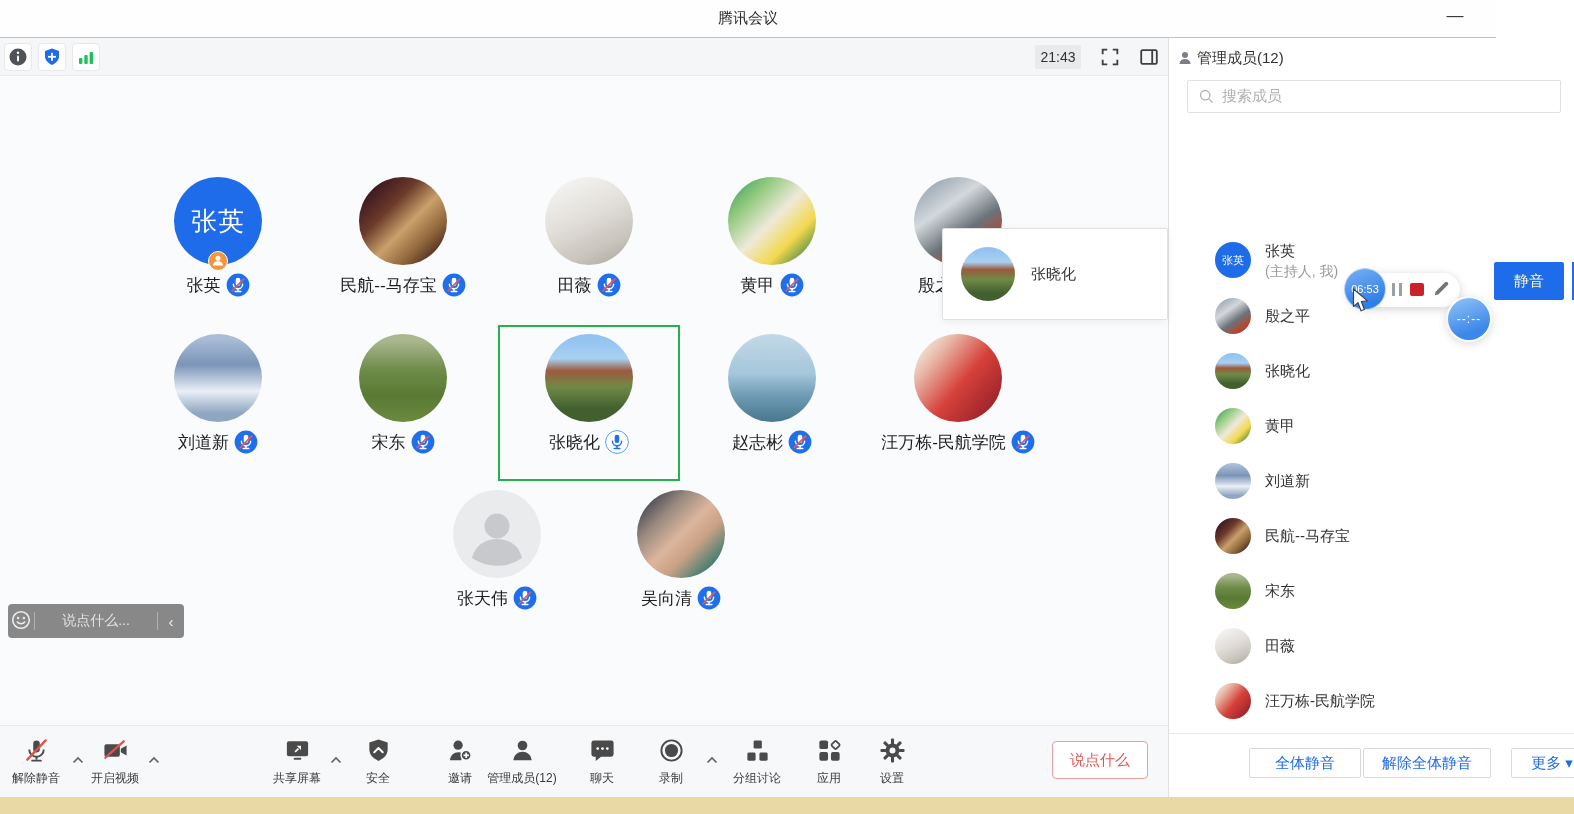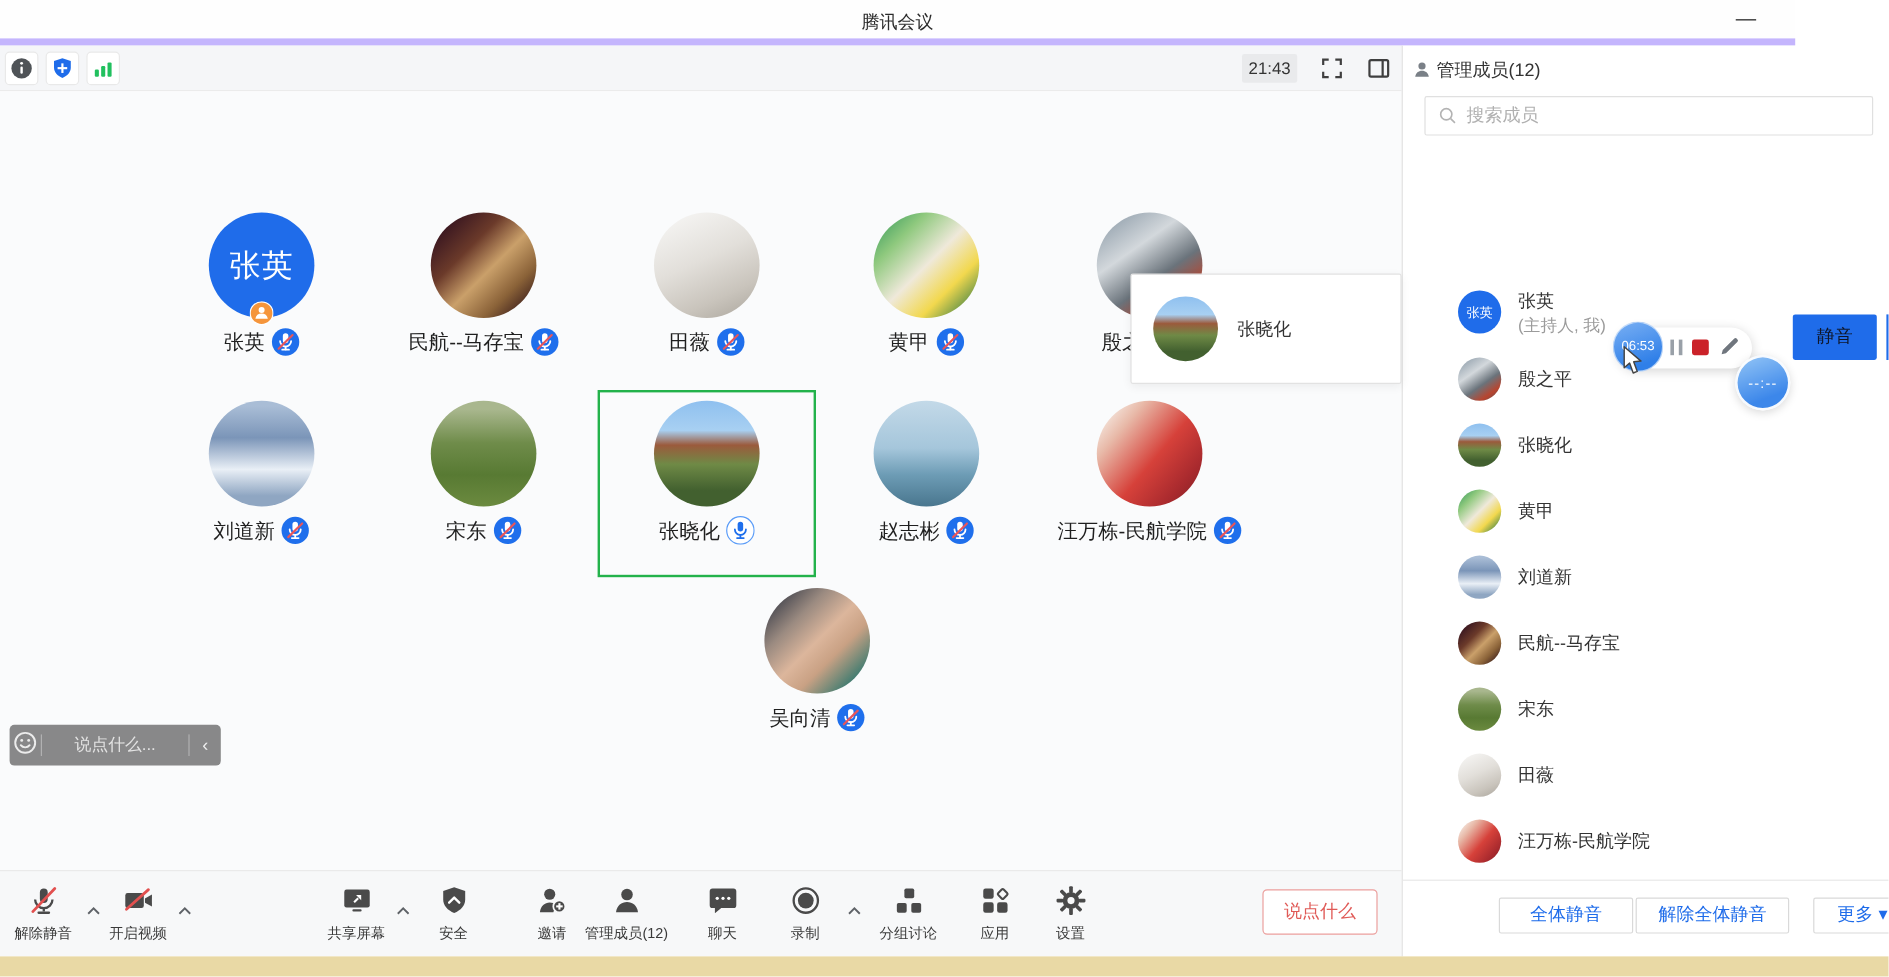--- a/index.html
+++ b/index.html
@@ -1,21 +1,21 @@
 <!DOCTYPE html>
 <html><head>
 <meta charset="utf-8">
 <style>
   * { margin:0; padding:0; box-sizing:border-box; }
   html,body { width:1574px; height:814px; overflow:hidden; }
   body { font-family:"Liberation Sans",sans-serif; }
   #app { position:relative; width:1574px; height:814px; background:#fff; overflow:hidden; }
 
   
-  .titlebar { position:absolute; left:0; top:0; width:1496px; height:38px; background:#fefefe; border-bottom:6px solid #c4b5fd; }
+  .titlebar { position:absolute; left:0; top:0; width:1496px; height:38px; background:#fefefe; border-bottom:1px solid #c4b5fd; }
   .win-title { position:absolute; left:0; right:0; top:9px; text-align:center; font-size:15px; color:#2b2b2b; }
   .win-min { position:absolute; right:24px; top:2px; width:34px; height:30px; text-align:center; line-height:28px; font-size:17px; color:#333; cursor:default; }
 
   
   .topstrip { position:absolute; left:0; top:38px; width:1168px; height:38px; background:#f5f6f8; border-bottom:1px solid #ebebeb; }
   .tool-chip { position:absolute; top:5px; width:28px; height:28px; background:#fff; border:1px solid #e9e9e9; border-radius:4px; display:flex; align-items:center; justify-content:center; }
   .time-box { position:absolute; left:1035px; top:7px; width:46px; height:24px; background:#e9eaec; border-radius:2px; text-align:center; line-height:24px; font-size:14px; color:#333; }
   .strip-icon { position:absolute; top:7px; width:24px; height:24px; display:flex; align-items:center; justify-content:center; }
 
   
@@ -77,33 +77,33 @@
   .end-btn { position:absolute; left:1052px; top:15px; width:96px; height:38px; background:#fff; border:1px solid #eb9f9d; border-radius:4px; color:#e05a57; font-size:15px; text-align:center; line-height:36px; }
 
   .yellowbar { position:absolute; left:0; top:797px; width:1574px; height:17px; background:#e9d9a5; }
 
   
   .sidebar { position:absolute; left:1168px; top:38px; width:406px; height:759px; background:#fff; border-left:1px solid #e0e0e0; overflow:hidden; }
   .sb-head { position:absolute; left:0; top:0; width:406px; height:42px; }
   .sb-title { position:absolute; left:28px; top:11px; font-size:15px; color:#333; }
   .sb-person { position:absolute; left:8px; top:12px; width:16px; height:16px; }
   .sb-search { position:absolute; left:18px; top:42px; width:374px; height:33px; border:1px solid #e0e0e0; border-radius:2px; background:#fff; display:flex; align-items:center; padding-left:10px; gap:7px; }
-  .sb-search input { border:none; outline:none; flex:1; font-size:15px; color:#333; font-family:Liberation Sans, sans-serif; }
+  .sb-search input { border:none; outline:none; flex:1; font-size:15px; color:#333; font-family:Liberation Serif, serif; }
   .sb-search input::placeholder { color:#b0b0b0; }
   .mlist { position:absolute; left:0; top:96px; width:406px; height:599px; overflow:hidden; }
   .mrow { position:absolute; left:0; width:406px; height:44px; }
   .mrow .mav { position:absolute; left:46px; top:50%; transform:translateY(-50%); width:36px; height:36px; border-radius:50%; overflow:hidden; }
   .mrow .mav .av-text { font-size:11px; letter-spacing:0; }
   .mrow .mname { position:absolute; left:96px; top:50%; transform:translateY(-50%); font-size:15px; color:#333; white-space:nowrap; }
   .mrow.tall { height:56px; }
   .mrow.tall .mname { top:10px; transform:none; }
   .mrow .msub { position:absolute; left:96px; top:31px; font-size:14px; color:#9b9b9b; }
   .sb-footer { position:absolute; left:0; top:695px; width:406px; height:64px; background:#fff; border-top:1px solid #e8e8e8; }
   .f-btn { position:absolute; top:14px; height:30px; background:#fff; border:1px solid #d9d9d9; border-radius:2px; color:#1f6cea; font-size:15px; text-align:center; line-height:28px; }
-  .mute-btn { position:absolute; left:325px; top:224px; width:70px; height:38px; background:#1f6cea; border-radius:2px; color:#0f172a; font-size:15px; text-align:center; line-height:38px; z-index:6; }
+  .mute-btn { position:absolute; left:325px; top:224px; width:70px; height:38px; background:#1f6cea; border-radius:2px; color:#fef9c3; font-size:15px; text-align:center; line-height:38px; z-index:6; }
   .mute-sliver { position:absolute; left:403px; top:224px; width:3px; height:38px; background:#1f6cea; z-index:6; }
 
   
   .rec-pill { position:absolute; left:1348px; top:273px; width:112px; height:34px; background:#fff; border-radius:17px; box-shadow:0 2px 10px rgba(0,0,0,.18); z-index:9; }
   .rec-bubble-sm { position:absolute; left:1344px; top:268px; width:42px; height:42px; border-radius:50%; background:linear-gradient(160deg,#6fa9f2 10%,#2f7fe8 80%); color:#fff; font-size:11px; display:flex; align-items:center; justify-content:center; z-index:10; border:1px solid rgba(255,255,255,.6); }
   .rec-pause { position:absolute; left:1392px; top:283px; z-index:10; display:flex; gap:4px; }
   .rec-pause i { display:block; width:3px; height:13px; background:#99a0a8; }
   .rec-stop { position:absolute; left:1410px; top:283px; width:14px; height:13px; background:#cb2229; border-radius:2px; z-index:10; }
   .rec-pencil { position:absolute; left:1432px; top:280px; width:18px; height:18px; z-index:10; }
   .time-bubble { position:absolute; left:1446px; top:296px; width:46px; height:46px; border-radius:50%; background:linear-gradient(160deg,#8cc0f5 5%,#3c87ea 75%); border:2px solid rgba(255,255,255,.95); box-shadow:0 2px 8px rgba(0,0,0,.15); color:#fff; font-size:12px; display:flex; align-items:center; justify-content:center; letter-spacing:1px; z-index:9; }
@@ -320,20 +320,41 @@
               <rect class="g-fill" x="9.7" y="4.8" width="4.6" height="8.2" rx="2.3"></rect>
               <path class="g-stroke" d="M7.4 11.2a4.6 4.6 0 0 0 9.2 0"></path>
               <line class="g-stroke" x1="12" y1="15.8" x2="12" y2="18.2"></line>
               <line class="g-stroke" x1="9.2" y1="18.4" x2="14.8" y2="18.4"></line>
               <line class="slash" x1="6.2" y1="17.6" x2="17.8" y2="6.2"></line>
             </svg>
           </span>
         </div>
     </div>
 
+    <div class="cell" style="left:406px;top:414px">
+      <div class="avatar av-ztw">
+        <svg class="sil" viewBox="0 0 88 88">
+            <circle cx="44" cy="36" r="12.5" fill="#c7c9cc"></circle>
+            <path d="M19 68c3-12.5 13-19 25-19s22 6.5 25 19a44 44 0 0 1-50 0z" fill="#c7c9cc"></path>
+          </svg>
+      </div>
+      <div class="nameline">
+          <span>张天伟</span>
+          <span class="mic mic-muted">
+            <svg viewBox="0 0 24 24">
+              <circle class="bg" cx="12" cy="12" r="11.4"></circle>
+              <rect class="g-fill" x="9.7" y="4.8" width="4.6" height="8.2" rx="2.3"></rect>
+              <path class="g-stroke" d="M7.4 11.2a4.6 4.6 0 0 0 9.2 0"></path>
+              <line class="g-stroke" x1="12" y1="15.8" x2="12" y2="18.2"></line>
+              <line class="g-stroke" x1="9.2" y1="18.4" x2="14.8" y2="18.4"></line>
+              <line class="slash" x1="6.2" y1="17.6" x2="17.8" y2="6.2"></line>
+            </svg>
+          </span>
+        </div>
+    </div>
     <div class="cell" style="left:590px;top:414px">
       <div class="avatar av-wxq"></div>
       <div class="nameline">
           <span>吴向清</span>
           <span class="mic mic-muted">
             <svg viewBox="0 0 24 24">
               <circle class="bg" cx="12" cy="12" r="11.4"></circle>
               <rect class="g-fill" x="9.7" y="4.8" width="4.6" height="8.2" rx="2.3"></rect>
               <path class="g-stroke" d="M7.4 11.2a4.6 4.6 0 0 0 9.2 0"></path>
               <line class="g-stroke" x1="12" y1="15.8" x2="12" y2="18.2"></line>

